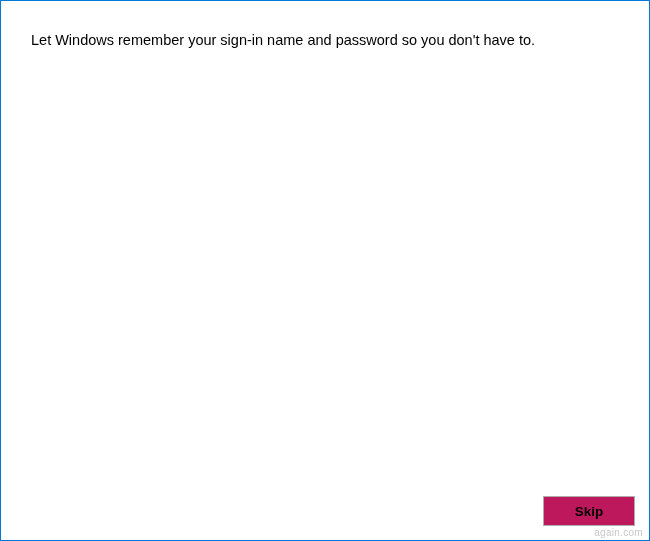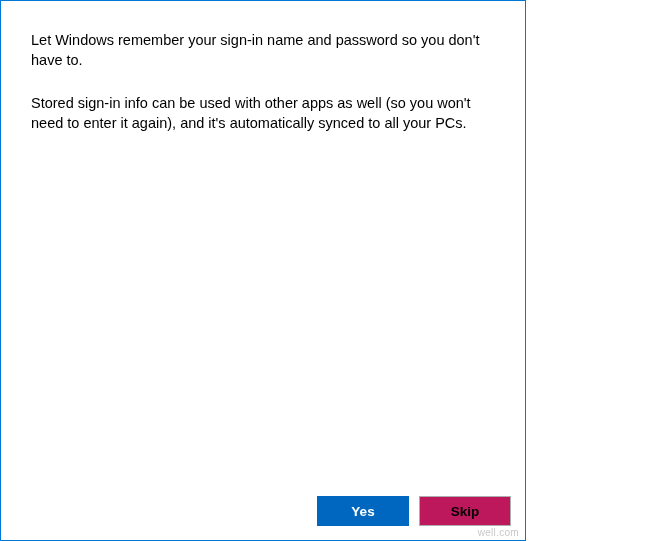--- a/index.html
+++ b/index.html
@@ -8,21 +8,21 @@
       box-sizing: border-box;
     }
     body {
       font-family: "Segoe UI", Tahoma, sans-serif;
       background: #ffffff;
       width: 650px;
       height: 541px;
       overflow: hidden;
     }
     .dialog {
-      width: 526px;
+      width: 650px;
       height: 541px;
       border: 1px solid #0078d7;
       background: #ffffff;
       display: flex;
       flex-direction: column;
       position: relative;
     }
     .content {
       padding: 30px 30px 0 30px;
       flex: 1;
@@ -67,20 +67,18 @@
       letter-spacing: 0.3px;
       pointer-events: none;
     }
   </style>
 </head>
 <body>
 
 <div class="dialog">
   <div class="content">
     <p>Let Windows remember your sign-in name and password so you don't have to.</p>
-    <p>Stored sign-in info can be used with other apps as well (so you won't need to enter it again), and it's automatically synced to all your PCs.</p>
   </div>
   <div class="button-row">
-    <button class="btn btn-primary">Yes</button>
     <button class="btn">Skip</button>
   </div>
-  <div class="watermark">well.com</div>
+  <div class="watermark">again.com</div>
 </div>
 
 </body></html>

